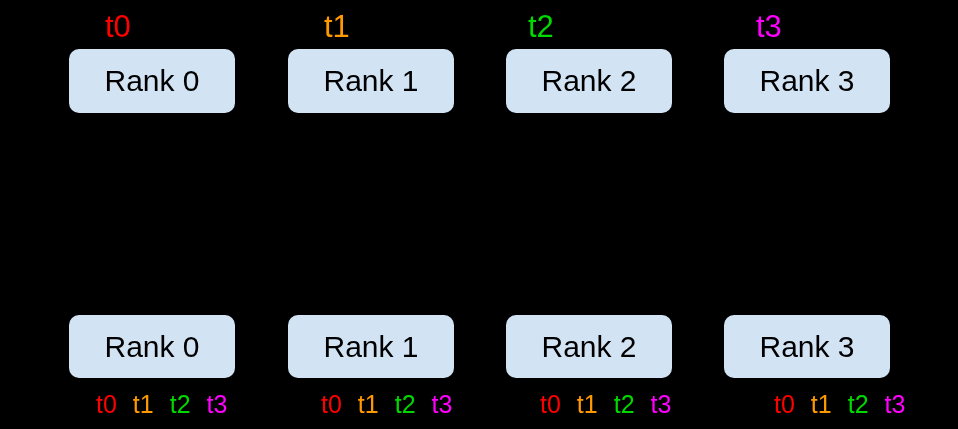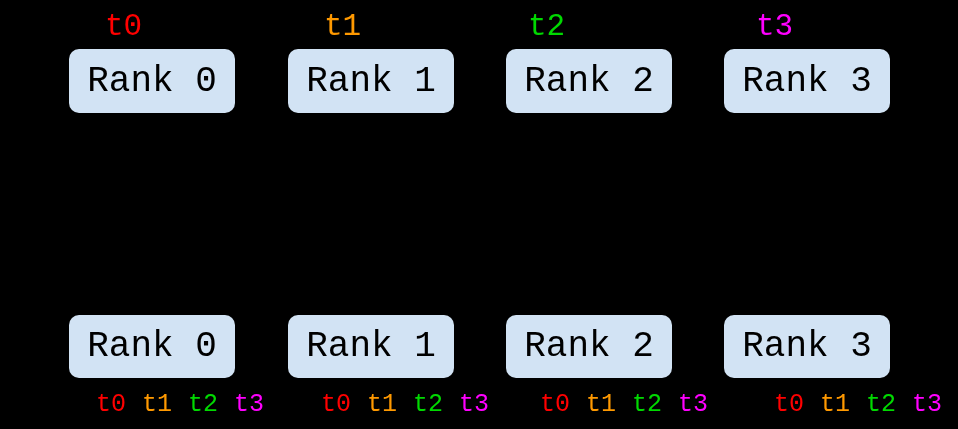--- a/index.html
+++ b/index.html
@@ -1,42 +1,42 @@
 <!DOCTYPE html>
 <html><head>
 <meta charset="utf-8">
 <style>
   html, body { margin: 0; padding: 0; background: #000; }
   .stage {
     position: relative;
     width: 958px;
     height: 429px;
     background: #000000;
-    font-family: Liberation Mono, monospace;
+    font-family: Liberation Sans, sans-serif;
     overflow: hidden;
     border-radius: 8px;
   }
   .thread-label-top {
     position: absolute;
     top: 10px;
     font-size: 31px;
     line-height: 1.1;
     font-weight: 500;
     white-space: nowrap;
   }
   .rank-box {
     position: absolute;
     width: 166px;
     height: 64px;
     background: #d2e3f4;
     border-radius: 10px;
     display: flex;
     align-items: center;
     justify-content: center;
-    font-size: 36px;
+    font-size: 30px;
     color: #000000;
     white-space: nowrap;
   }
   .rank-box.bottom { height: 63px; top: 315px; }
   .rank-box.top { top: 49px; }
   .thread-group {
     position: absolute;
     top: 391px;
     display: flex;
     gap: 16px;

